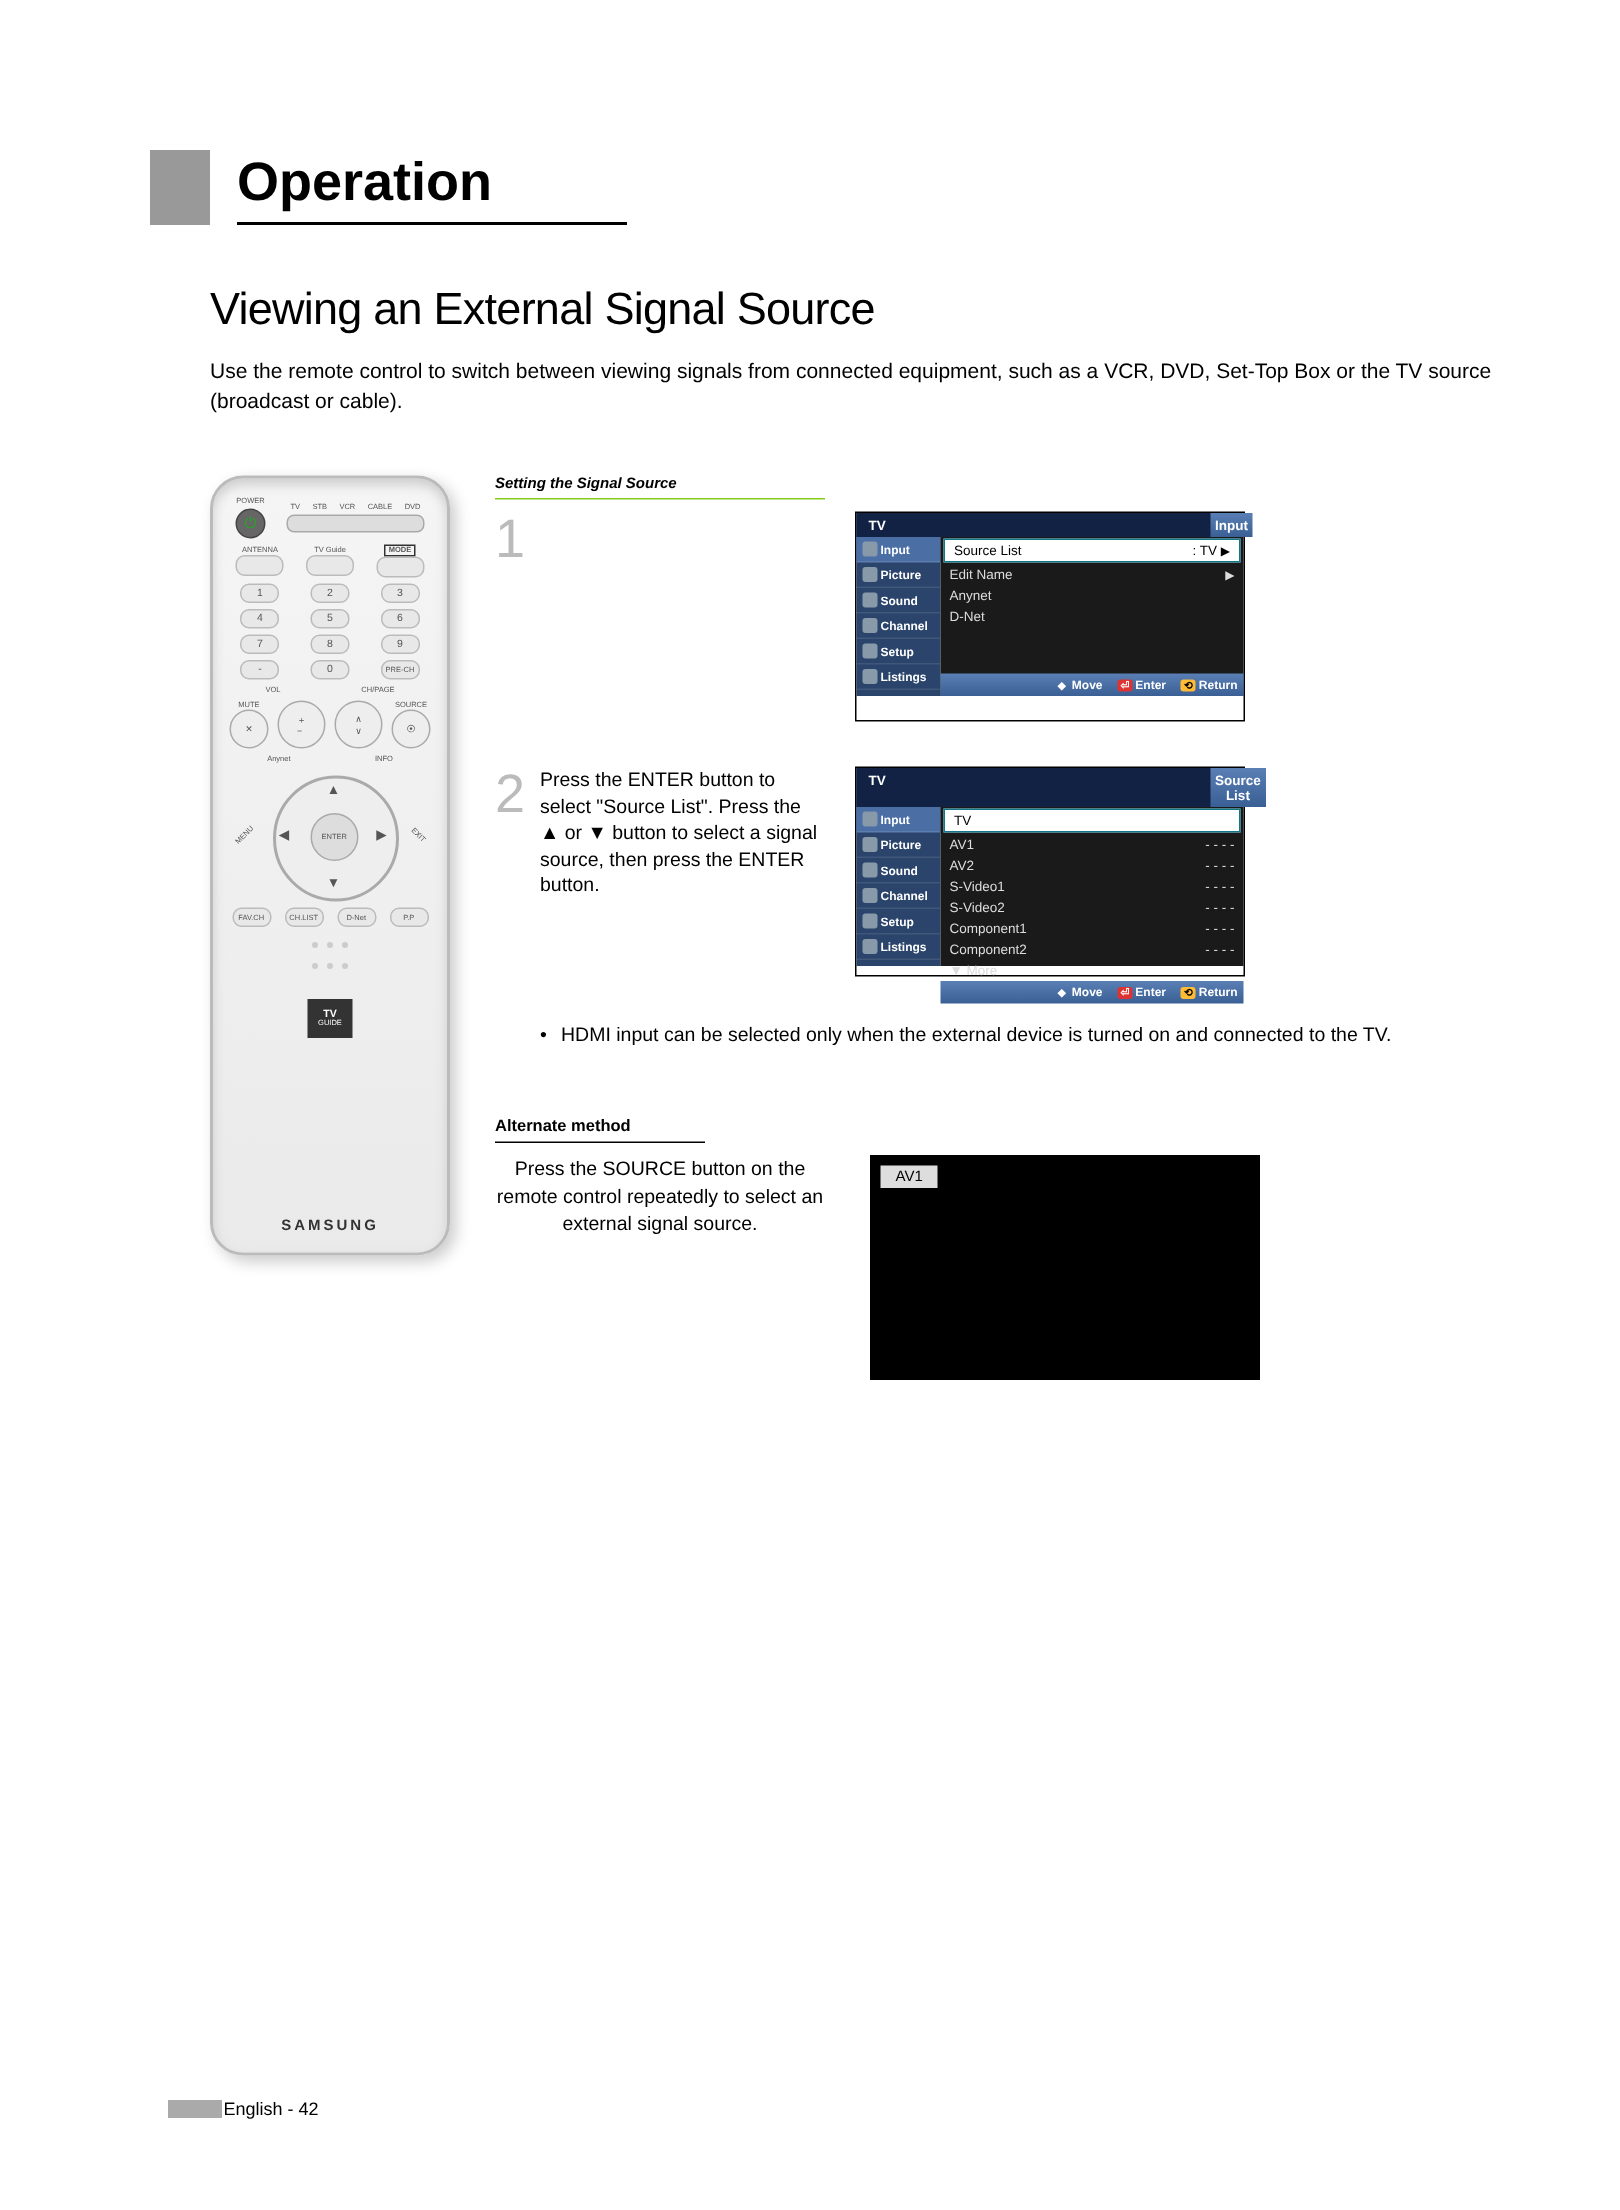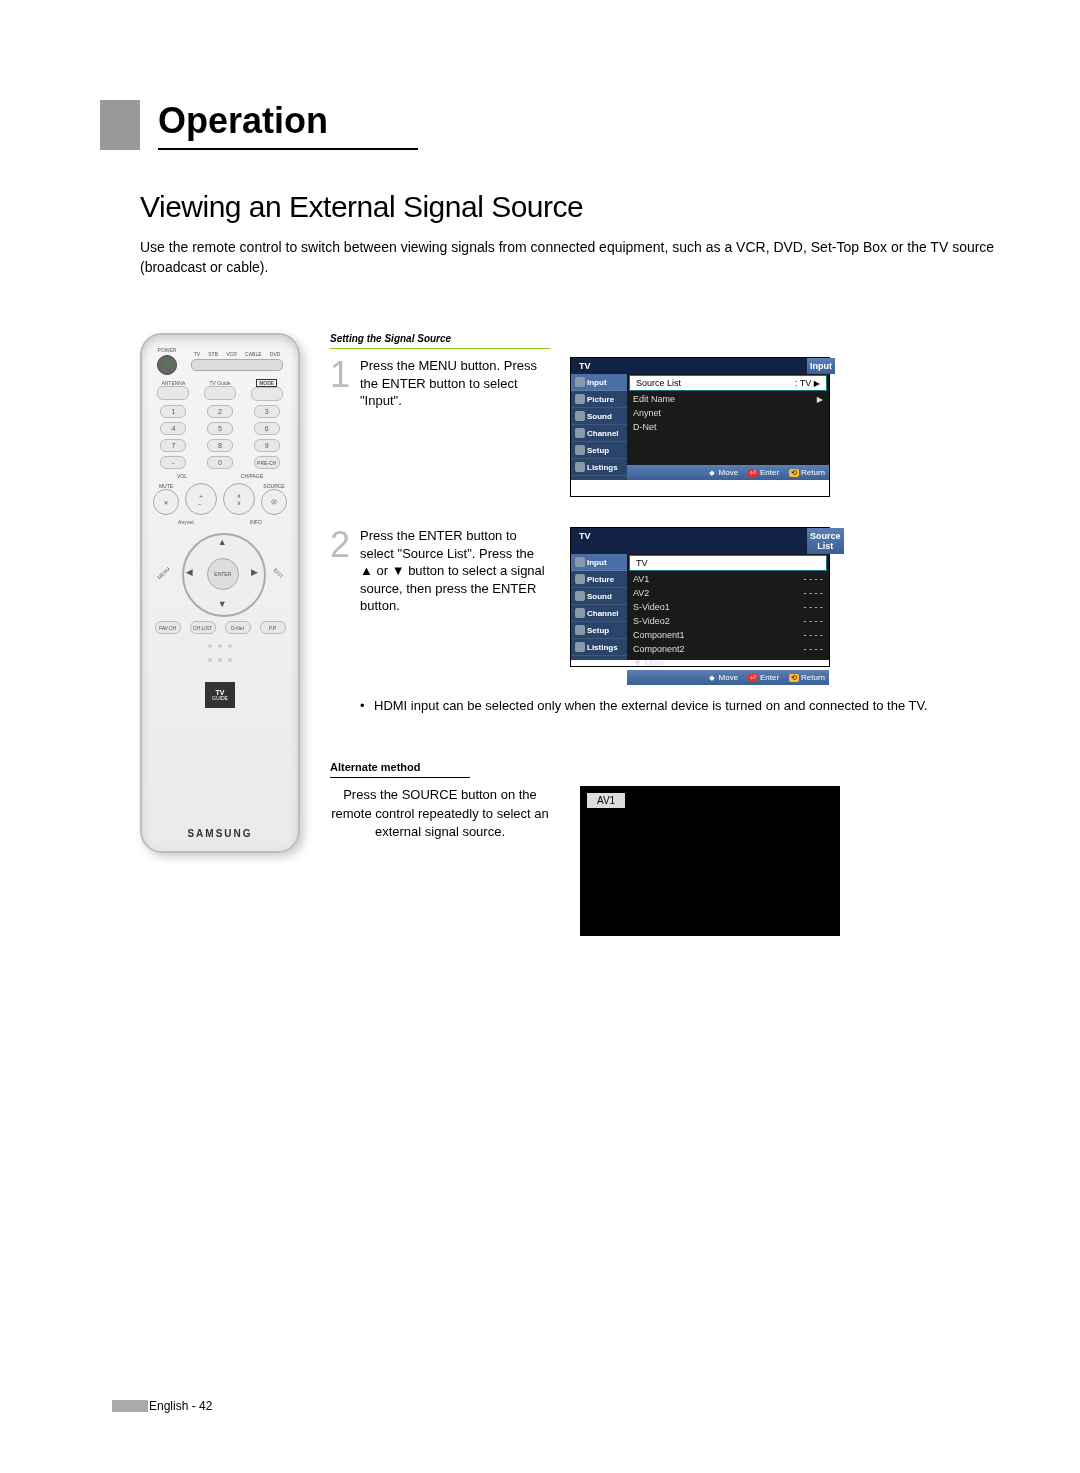--- a/index.html
+++ b/index.html
@@ -38,21 +38,21 @@
     font-size: 30px;
     font-weight: 500;
     margin: 30px 0 10px 40px;
     font-family: "Helvetica Neue Condensed", "Arial Narrow", Arial, sans-serif;
     letter-spacing: -0.5px;
   }
   .intro {
     font-size: 14px;
     line-height: 1.4;
     margin-left: 40px;
-    margin-bottom: 56px;
+    margin-bottom: 40px;
   }
   .content-row {
     display: flex;
     margin-left: 40px;
     gap: 30px;
   }
   
   .remote {
     width: 160px;
     height: 520px;
@@ -199,21 +199,21 @@
   .osd-main .row {
     padding:2px 6px; display:flex; justify-content:space-between; align-items:center;
   }
   .osd-main .row.sel {
     background:#fff; color:#000; border:1px solid #178; margin:1px 2px;
   }
   .osd-main .row .arrow { font-size:8px; }
   .osd-bottom {
     margin-top:auto;
     background:linear-gradient(#5a7fb5,#3a5f95);
-    color:#fff; font-size:8px; padding:3px 4px; display:flex; justify-content:flex-end; gap:10px;
+    color:#fff; font-size:8px; padding:3px 4px; display:flex; justify-content:flex-end; gap:10px;font-weight:bold;
   }
   .osd-bottom .hint { display:inline-flex; align-items:center; gap:2px;}
   .osd-bottom .sym{ display:inline-block; padding:0 2px; border-radius:2px; font-size:7px;}
   .osd-bottom .sym.enter{ background:#d33;}
   .osd-bottom .sym.return{ background:#fb3; color:#000;}
 
   .osd.alt {
     width:260px; height:150px; background:#000;
   }
   .osd.alt .badge {
@@ -357,21 +357,20 @@
     </div>
 
     <div class="right-content">
 
       <div class="sub-heading">Setting the Signal Source</div>
 
       <div class="step-block">
         <div class="left">
           <div class="step">
             <div class="step-num">1</div>
-            <div class="step-text">Press the MENU button. Press the ENTER button to select "Input".</div>
           </div>
         </div>
 
         <div class="osd" style="height:140px;">
           <div class="osd-title">
             <div class="left">TV</div>
             <div class="right">Input</div>
           </div>
           <div class="osd-body" style="height:106px;">
             <div class="osd-side">

